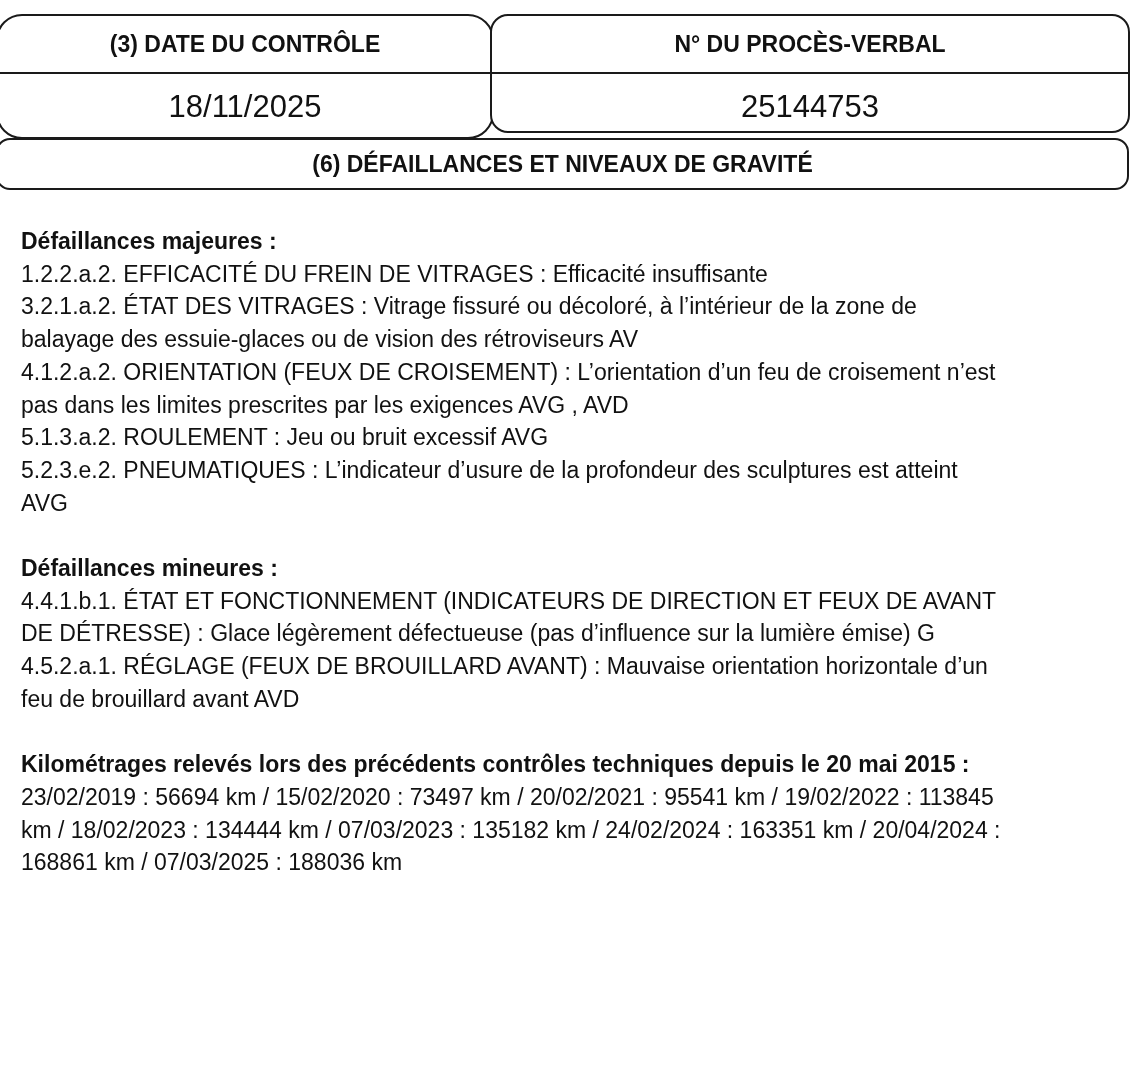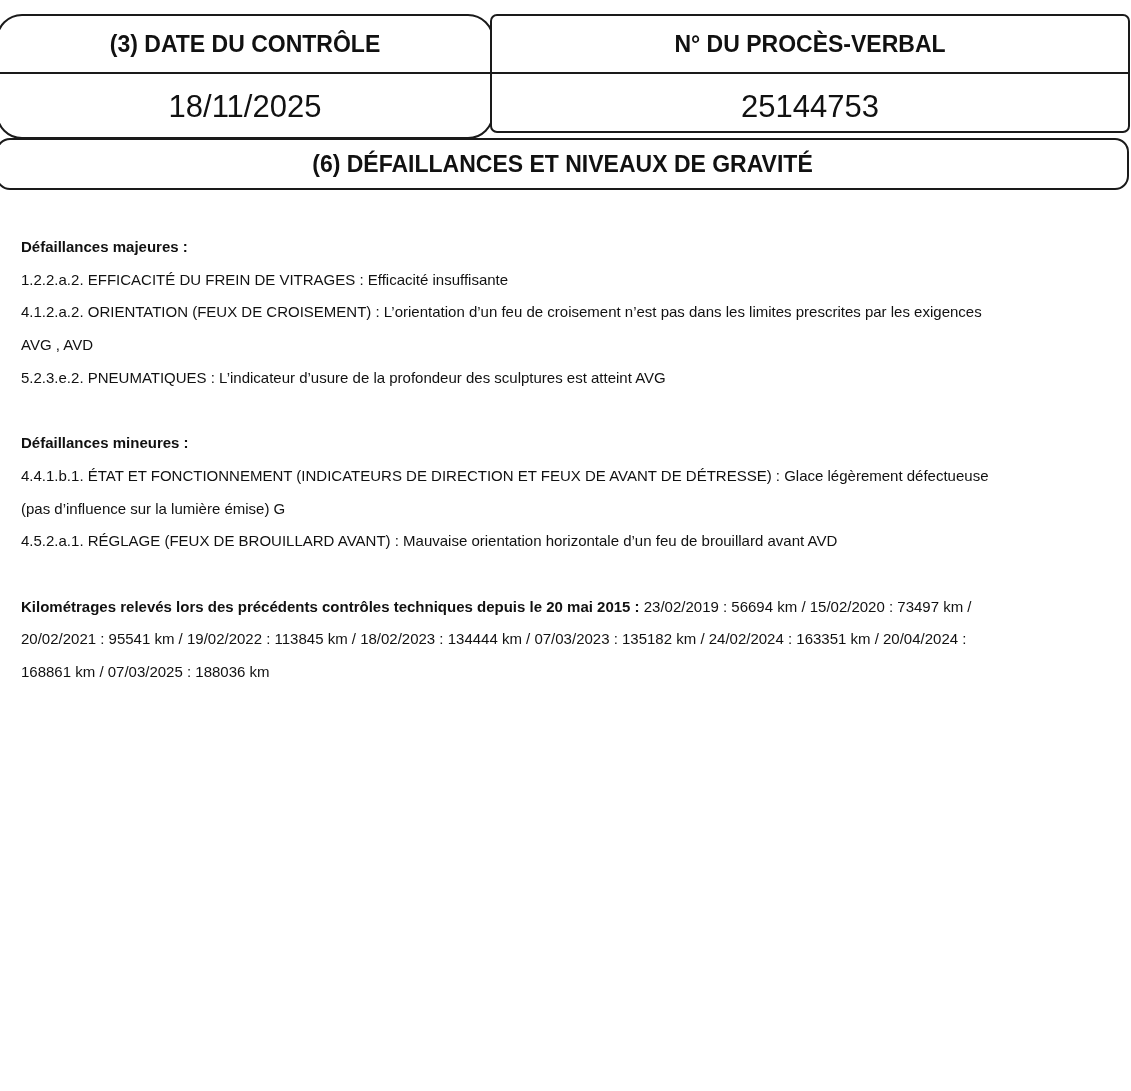--- a/index.html
+++ b/index.html
@@ -4,33 +4,33 @@
   <style>
     html, body { margin: 0; padding: 0; background: #ffffff; }
     body {
       width: 1131px; height: 1091px; position: relative; overflow: hidden;
       font-family: "Liberation Sans", sans-serif; color: #111111;
     }
     .box {
       position: absolute; border: 2px solid #1a1a1a; background: #fff; box-sizing: border-box;
     }
     .box-date { left: -4px; top: 14px; width: 498px; height: 125px; border-radius: 26px; }
-    .box-pv { left: 490px; top: 14px; width: 640px; height: 119px; border-radius: 7px; }
+    .box-pv { left: 490px; top: 14px; width: 640px; height: 119px; border-radius: 18px; }
     .box-def { left: -4px; top: 138px; width: 1133px; height: 52px; border-radius: 14px; }
     .box .hdr {
       height: 56px; border-bottom: 2px solid #1a1a1a; display: flex; align-items: center; justify-content: center;
       font-weight: bold; font-size: 23px;
     }
     .box .val {
       height: 65px; display: flex; align-items: center; justify-content: center; font-size: 31px;
     }
     .box-def .hdr { border-bottom: none; height: 48px; }
     .content {
-      position: absolute; left: 21px; top: 231px; width: 980px;
-      font-size: 15px; line-height: 32.7px;
+      position: absolute; left: 21px; top: 225px; width: 980px;
+      font-size: 23px; line-height: 32.7px;
     }
     .section { margin-bottom: 32.7px; }
     .section-title { font-weight: bold; }
     .km-title { font-weight: bold; }
   </style>
 </head>
 <body>
 
 <div class="box box-date">
   <div class="hdr">(3) DATE DU CONTRÔLE</div>
@@ -41,21 +41,23 @@
   <div class="val">25144753</div>
 </div>
 <div class="box box-def">
   <div class="hdr">(6) DÉFAILLANCES ET NIVEAUX DE GRAVITÉ</div>
 </div>
 
 <div class="content">
   <div class="section">
     <div class="section-title">Défaillances majeures :</div>
     <div>1.2.2.a.2. EFFICACITÉ DU FREIN DE VITRAGES : Efficacité insuffisante</div>
+    <div>3.2.1.a.2. ÉTAT DES VITRAGES : Vitrage fissuré ou décoloré, à l’intérieur de la zone de balayage des essuie-glaces ou de vision des rétroviseurs AV</div>
     <div>4.1.2.a.2. ORIENTATION (FEUX DE CROISEMENT) : L’orientation d’un feu de croisement n’est pas dans les limites prescrites par les exigences AVG , AVD</div>
+    <div>5.1.3.a.2. ROULEMENT : Jeu ou bruit excessif AVG</div>
     <div>5.2.3.e.2. PNEUMATIQUES : L’indicateur d’usure de la profondeur des sculptures est atteint AVG</div>
   </div>
   <div class="section">
     <div class="section-title">Défaillances mineures :</div>
     <div>4.4.1.b.1. ÉTAT ET FONCTIONNEMENT (INDICATEURS DE DIRECTION ET FEUX DE AVANT DE DÉTRESSE) : Glace légèrement défectueuse (pas d’influence sur la lumière émise) G</div>
     <div>4.5.2.a.1. RÉGLAGE (FEUX DE BROUILLARD AVANT) : Mauvaise orientation horizontale d’un feu de brouillard avant AVD</div>
   </div>
   <div class="section">
     <span class="km-title">Kilométrages relevés lors des précédents contrôles techniques depuis le 20 mai 2015 :</span><span> 23/02/2019 : 56694 km / 15/02/2020 : 73497 km / 20/02/2021 : 95541 km / 19/02/2022 : 113845 km / 18/02/2023 : 134444 km / 07/03/2023 : 135182 km / 24/02/2024 : 163351 km / 20/04/2024 : 168861 km / 07/03/2025 : 188036 km</span>
   </div>

